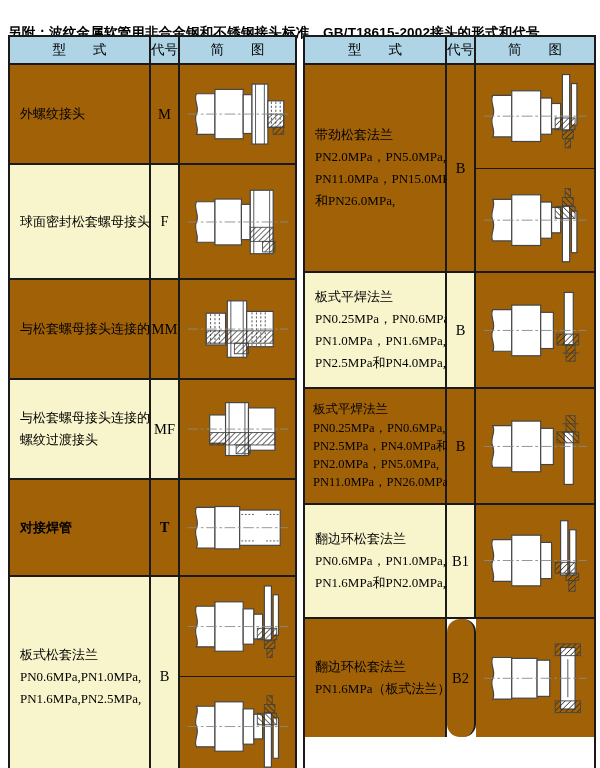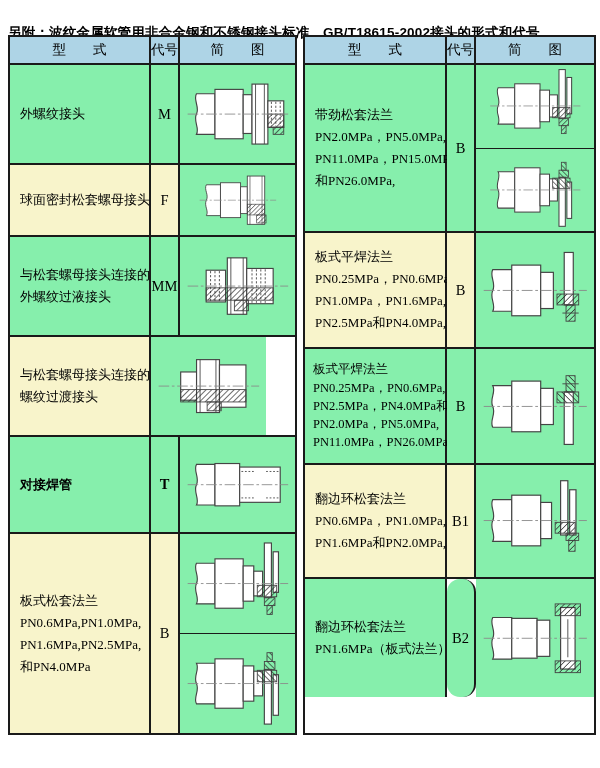--- a/index.html
+++ b/index.html
@@ -6,21 +6,21 @@
   body{width:600px;height:768px;overflow:hidden;}
   .page{position:relative;width:600px;height:768px;background:#fff;color:#000;
         font-family:"Liberation Serif","DejaVu Serif",serif;}
   .title{position:absolute;left:8px;top:24px;width:586px;
          font-family:"Liberation Sans","DejaVu Sans",sans-serif;
          font-weight:bold;font-size:13.5px;letter-spacing:0.2px;}
   .tables{position:absolute;left:8px;top:35px;display:flex;gap:6px;}
   .tbl{border:2px solid var(--bd);background:#fff;}
   .row{display:flex;border-bottom:2px solid var(--bd);box-sizing:border-box;}
   .row:last-child{border-bottom:none;}
-  .cell{box-sizing:border-box;border-right:2px solid var(--bd);display:flex;background:#86efac;}
+  .cell{box-sizing:border-box;border-right:2px solid var(--bd);display:flex;background:#a16207;}
   .cell:last-child{border-right:none;}
   .cell.type{flex-direction:column;justify-content:center;
              padding:4px 4px 4px 10px;font-size:13px;line-height:22px;}
   .cell.type.tight{font-size:12.5px;line-height:18.2px;padding-left:8px;}
   .cell.code{align-items:center;justify-content:center;font-size:14.5px;}
   .cell.diagram{flex-direction:column;padding:0;}
   .dsub{flex:1;display:flex;align-items:center;justify-content:center;
         border-bottom:1.5px solid var(--bd);min-height:0;}
   .dsub:last-child{border-bottom:none;}
   .row.header{height:28px;}
@@ -65,21 +65,21 @@
                 <line x1="98" y1="34" x2="98" y2="62" stroke="#444" stroke-width="1" stroke-dasharray="2.5 2"></line>
                 <line x1="103" y1="34" x2="103" y2="62" stroke="#444" stroke-width="1" stroke-dasharray="2.5 2"></line>
                 <line x1="108" y1="34" x2="108" y2="62" stroke="#444" stroke-width="1" stroke-dasharray="2.5 2"></line>
                 <rect x="94" y="48" width="18" height="15" fill="url(#hp1)" stroke="#444" stroke-width="1"></rect>
                 <rect x="100" y="63" width="12" height="8" fill="url(#hp1)" stroke="#444" stroke-width="1"></rect>
                 <line x1="3" y1="48" x2="117" y2="48" stroke="#8a8a8a" stroke-width="1" stroke-dasharray="12 3 3 3"></line>
               </svg>
             </div>
           </div>
         </div>
-        <div class="row hl" style="height: 72px; justify-content: space-between;">
+        <div class="row hl" style="height: 115px; justify-content: space-between;">
           <div class="cell type" style="width: 141px;">
             <div class="tline">球面密封松套螺母接头</div>
           </div>
           <div class="cell code" style="width: 29px;">F</div>
           <div class="cell diagram" style="width: 115px;">
             <div class="dsub">
               <svg class="diag" viewBox="0 0 120 96" preserveAspectRatio="xMidYMid meet">
                 <defs>
                   <pattern id="hp2" patternUnits="userSpaceOnUse" width="4.5" height="4.5" patternTransform="rotate(45)">
                     <line x1="0" y1="0" x2="0" y2="4.5" stroke="#222" stroke-width="1.5"></line>
@@ -94,21 +94,20 @@
                 <rect x="74" y="54" width="26" height="16" fill="url(#hp2)" stroke="#444" stroke-width="1"></rect>
                 <rect x="88" y="70" width="14" height="12" fill="url(#hp2)" stroke="#444" stroke-width="1"></rect>
                 <line x1="3" y1="48" x2="117" y2="48" stroke="#8a8a8a" stroke-width="1" stroke-dasharray="12 3 3 3"></line>
               </svg>
             </div>
           </div>
         </div>
         <div class="row" style="height: 100px;">
           <div class="cell type" style="width: 141px;">
             <div class="tline">与松套螺母接头连接的</div>
-            <div class="tline">外螺纹过液接头</div>
           </div>
           <div class="cell code" style="width: 29px;">MM</div>
           <div class="cell diagram" style="width: 115px;">
             <div class="dsub">
               <svg class="diag" viewBox="0 0 120 96" preserveAspectRatio="xMidYMid meet">
                 <defs>
                   <pattern id="hp3" patternUnits="userSpaceOnUse" width="4.5" height="4.5" patternTransform="rotate(45)">
                     <line x1="0" y1="0" x2="0" y2="4.5" stroke="#222" stroke-width="1.5"></line>
                   </pattern>
                 </defs>
@@ -129,20 +128,21 @@
                 <line x1="3" y1="48" x2="117" y2="48" stroke="#8a8a8a" stroke-width="1" stroke-dasharray="12 3 3 3"></line>
               </svg>
             </div>
           </div>
         </div>
         <div class="row hl" style="height: 100px;">
           <div class="cell type" style="width: 141px;">
             <div class="tline">与松套螺母接头连接的内</div>
             <div class="tline">螺纹过渡接头</div>
           </div>
+          <div class="cell code" style="width: 29px;">MF</div>
           <div class="cell diagram" style="width: 115px;">
             <div class="dsub">
               <svg class="diag" viewBox="0 0 120 96" preserveAspectRatio="xMidYMid meet">
                 <defs>
                   <pattern id="hp4" patternUnits="userSpaceOnUse" width="4.5" height="4.5" patternTransform="rotate(45)">
                     <line x1="0" y1="0" x2="0" y2="4.5" stroke="#222" stroke-width="1.5"></line>
                   </pattern>
                 </defs>
                 <rect x="28" y="32" width="18" height="32" stroke="#444" fill="#fff" stroke-width="1.3"></rect>
                 <rect x="46" y="18" width="26" height="60" stroke="#444" fill="#fff" stroke-width="1.3"></rect>
@@ -179,21 +179,20 @@
                 <line x1="3" y1="48" x2="117" y2="48" stroke="#8a8a8a" stroke-width="1" stroke-dasharray="12 3 3 3"></line>
               </svg>
             </div>
           </div>
         </div>
         <div class="row hl" style="height: 199px; border-radius: 32px;">
           <div class="cell type" style="width: 141px;">
             <div class="tline">板式松套法兰</div>
             <div class="tline">PN0.6MPa,PN1.0MPa,</div>
             <div class="tline">PN1.6MPa,PN2.5MPa,</div>
-            <div class="tline">和PN4.0MPa</div>
           </div>
           <div class="cell code" style="width: 29px;">B</div>
           <div class="cell diagram" style="width: 115px;">
             <div class="dsub">
               <svg class="diag" viewBox="0 0 120 96" preserveAspectRatio="xMidYMid meet">
                 <defs>
                   <pattern id="hp6" patternUnits="userSpaceOnUse" width="4.5" height="4.5" patternTransform="rotate(45)">
                     <line x1="0" y1="0" x2="0" y2="4.5" stroke="#222" stroke-width="1.5"></line>
                   </pattern>
                 </defs>
@@ -232,21 +231,21 @@
             </div>
           </div>
         </div>
       </div>
     <div class="tbl" id="tbl-1">
         <div class="row header">
           <div class="cell" style="width: 142px;">型　　式</div>
           <div class="cell" style="width: 29px;">代号</div>
           <div class="cell" style="width: 118px;">简　　图</div>
         </div>
-        <div class="row" style="height: 168px;">
+        <div class="row" style="height: 208px;">
           <div class="cell type" style="width: 142px;">
             <div class="tline">带劲松套法兰</div>
             <div class="tline">PN2.0MPa，PN5.0MPa,</div>
             <div class="tline">PN11.0MPa，PN15.0MPa,</div>
             <div class="tline">和PN26.0MPa,</div>
           </div>
           <div class="cell code" style="width: 29px;">B</div>
           <div class="cell diagram" style="width: 118px;">
             <div class="dsub">
               <svg class="diag" viewBox="0 0 120 96" preserveAspectRatio="xMidYMid meet">

